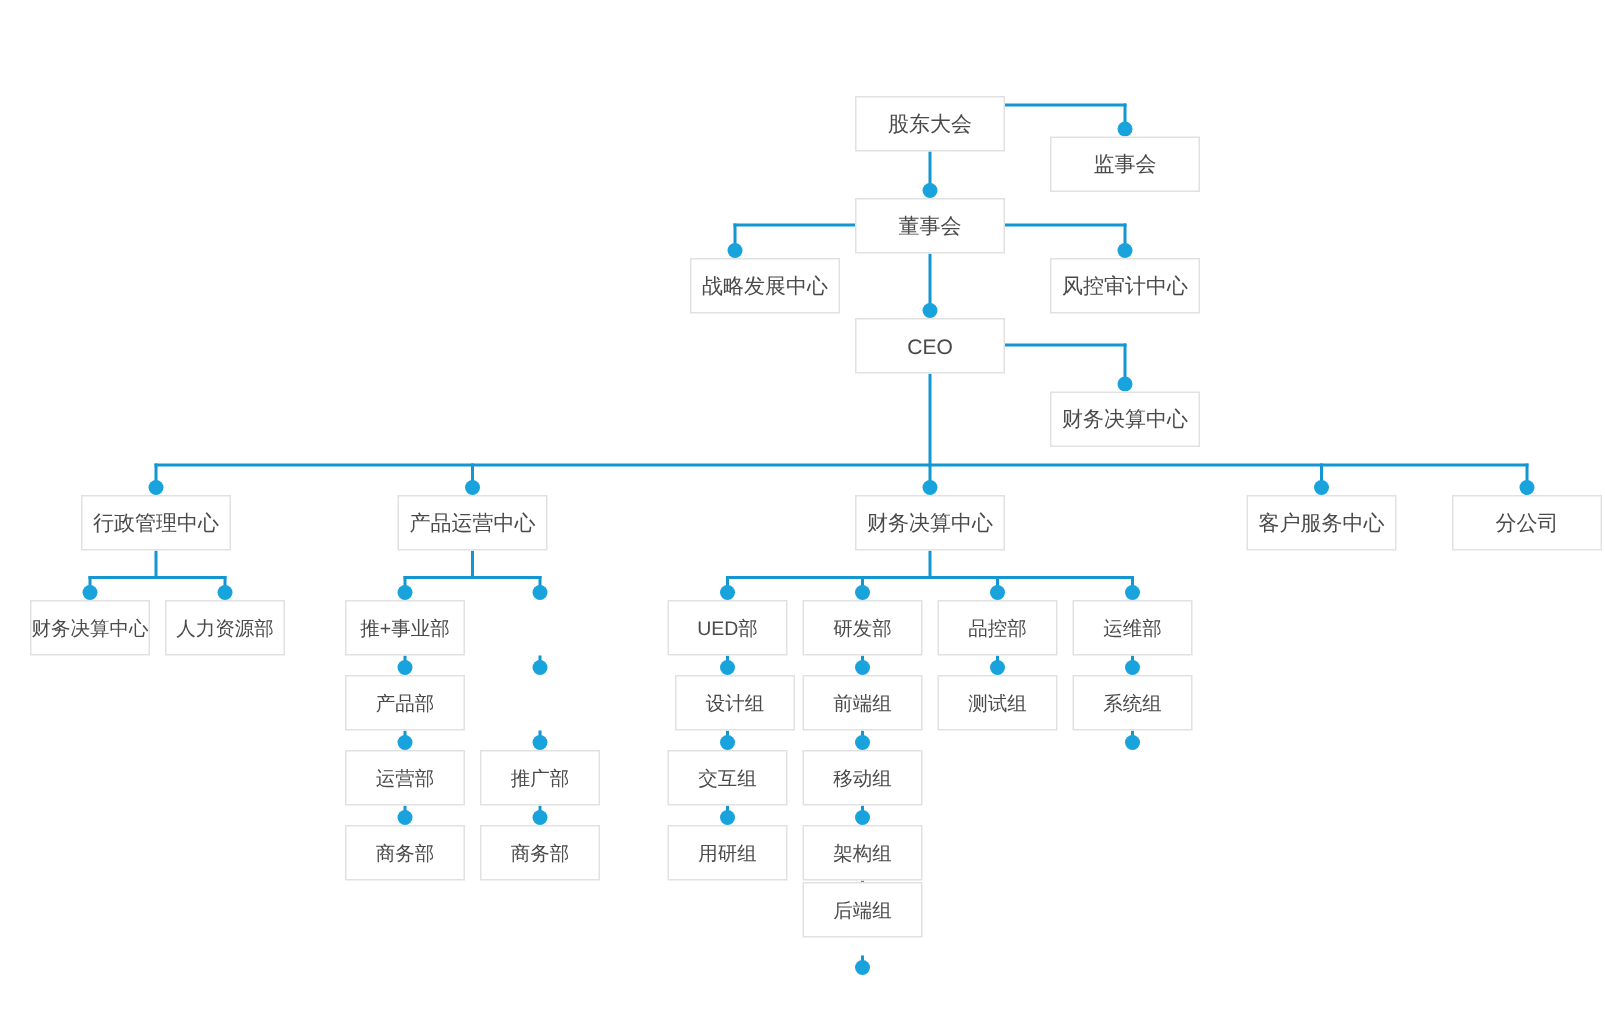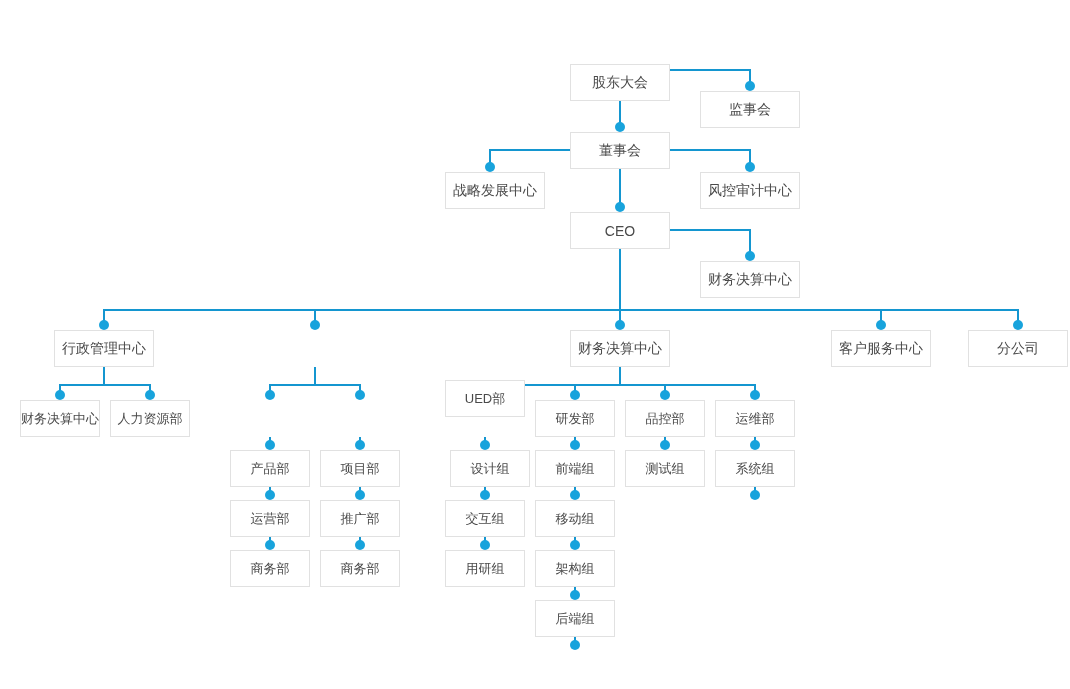--- a/index.html
+++ b/index.html
@@ -114,49 +114,50 @@
   <i class="dt" style="left:265px;top:540px"></i>
   <i class="dt" style="left:355px;top:540px"></i>
   <i class="dt" style="left:480px;top:540px"></i>
   <i class="dt" style="left:570px;top:540px"></i>
   <i class="dt" style="left:570px;top:590px"></i>
   <i class="dt" style="left:570px;top:640px"></i>
 
   <div class="node w100" style="left:570px;top:64px">股东大会</div>
   <div class="node w100" style="left:700px;top:91px">监事会</div>
   <div class="node w100" style="left:570px;top:132px">董事会</div>
-  <div class="node w100" style="left:445px;top:172px">战略发展中心</div>
+  <div class="node w100" style="left:460px;top:172px">战略发展中心</div>
   <div class="node w100" style="left:570px;top:212px">CEO</div>
   <div class="node w100" style="left:700px;top:172px">风控审计中心</div>
   <div class="node w100" style="left:700px;top:261px">财务决算中心</div>
 
   <div class="node w100" style="left:54px;top:330px">行政管理中心</div>
+  <div class="node w100" style="left:265px;top:330px">产品运营中心</div>
   <div class="node w100" style="left:570px;top:330px">财务决算中心</div>
   <div class="node w100" style="left:831px;top:330px">客户服务中心</div>
   <div class="node w100" style="left:968px;top:330px">分公司</div>
 
   <div class="node w80" style="left:20px;top:400px">财务决算中心</div>
   <div class="node w80" style="left:110px;top:400px">人力资源部</div>
-  <div class="node w80" style="left:445px;top:380px">UED部</div>
+  <div class="node w80" style="left:230px;top:400px">推+事业部</div>
+  <div class="node w80" style="left:445px;top:400px">UED部</div>
   <div class="node w80" style="left:535px;top:400px">研发部</div>
   <div class="node w80" style="left:625px;top:400px">品控部</div>
   <div class="node w80" style="left:715px;top:400px">运维部</div>
 
   <div class="node w80" style="left:230px;top:450px">产品部</div>
-  <div class="node w80" style="left:320px;top:450px">项目部</div>
   <div class="node w80" style="left:450px;top:450px">设计组</div>
   <div class="node w80" style="left:535px;top:450px">前端组</div>
   <div class="node w80" style="left:715px;top:450px">系统组</div>
   <div class="node w80" style="left:625px;top:450px">测试组</div>
 
   <div class="node w80" style="left:230px;top:500px">运营部</div>
   <div class="node w80" style="left:320px;top:500px">推广部</div>
   <div class="node w80" style="left:445px;top:500px">交互组</div>
   <div class="node w80" style="left:535px;top:500px">移动组</div>
 
   <div class="node w80" style="left:230px;top:550px">商务部</div>
   <div class="node w80" style="left:320px;top:550px">商务部</div>
   <div class="node w80" style="left:445px;top:550px">用研组</div>
   <div class="node w80" style="left:535px;top:550px">架构组</div>
 
-  <div class="node w80" style="left:535px;top:600px">后端组</div>
+  <div class="node w80" style="left:535px;top:588px">后端组</div>
 
 </div>
 
 </body></html>

